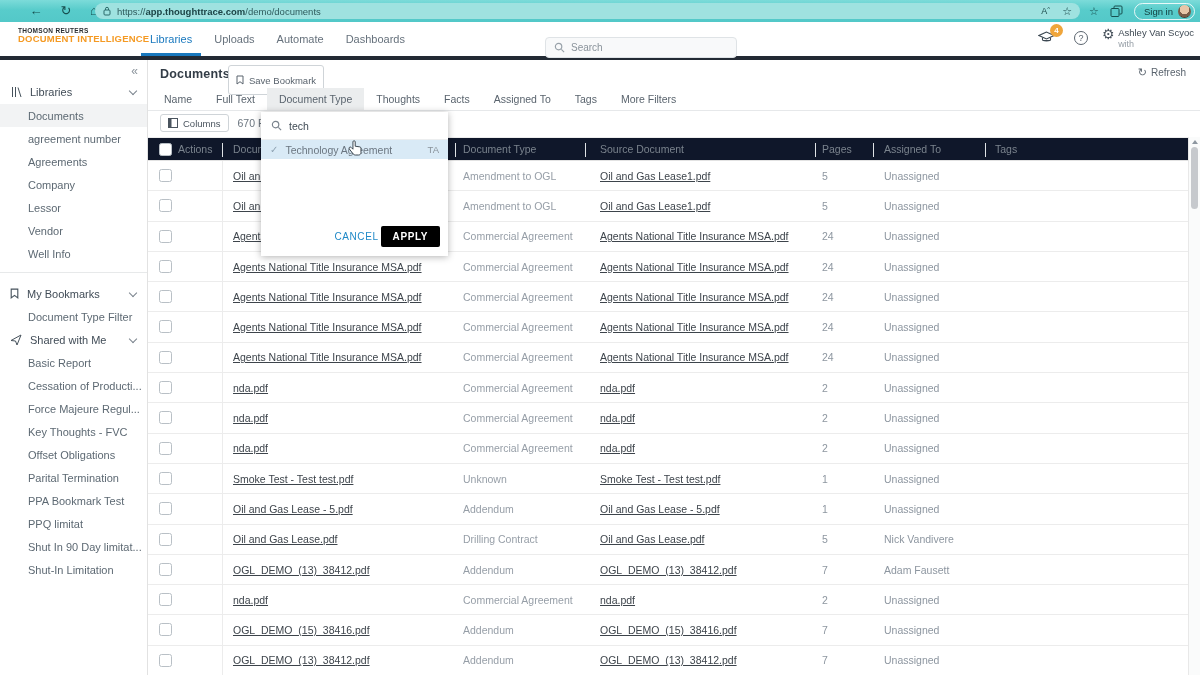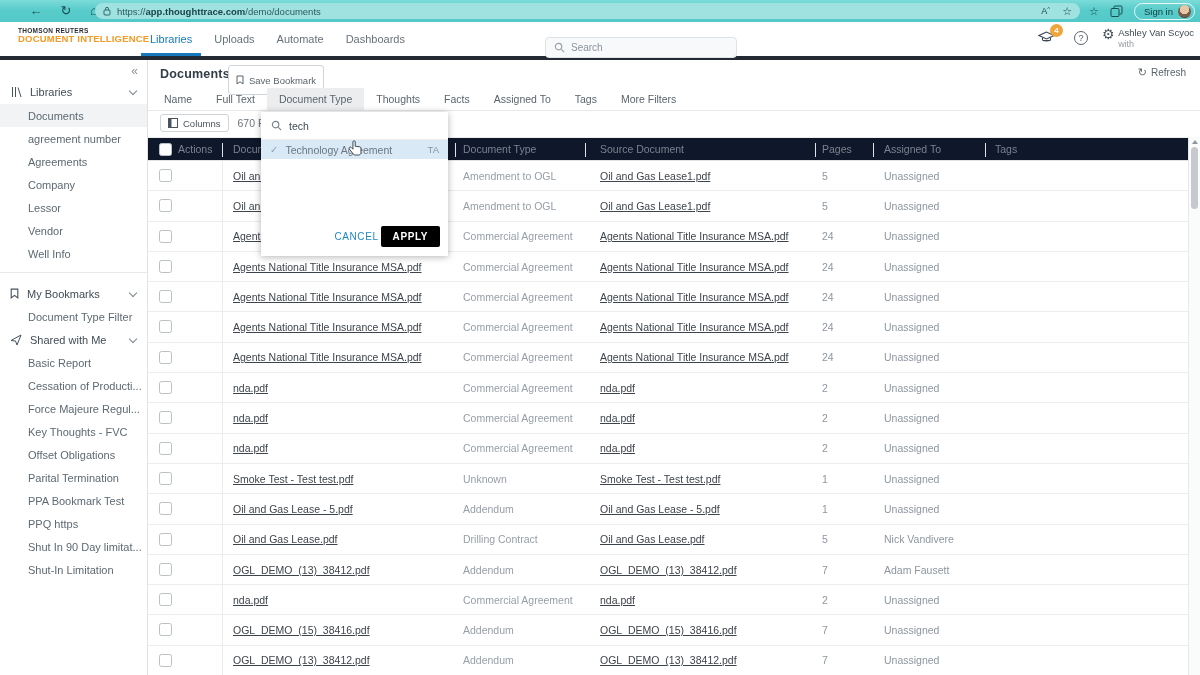--- a/index.html
+++ b/index.html
@@ -219,21 +219,21 @@
     <span class="chev"></span>
   </div>
   <div class="sec-items" style="top:291px">
       <div class="side-item">Basic Report</div>
       <div class="side-item">Cessation of Producti...</div>
       <div class="side-item">Force Majeure Regul...</div>
       <div class="side-item">Key Thoughts - FVC</div>
       <div class="side-item">Offset Obligations</div>
       <div class="side-item">Parital Termination</div>
       <div class="side-item">PPA Bookmark Test</div>
-      <div class="side-item">PPQ https</div>
+      <div class="side-item">PPQ limitat</div>
       <div class="side-item">Shut In 90 Day limitat...</div>
       <div class="side-item">Shut-In Limitation</div>
     </div>
 </div>
 
 <div class="main">
   <div class="panel-title">Documents</div>
   <div class="save-bm">
     <svg width="8" height="10" viewBox="0 0 8 10">
         <path d="M1 1h6v8L4 6.7 1 9z" fill="none" stroke="#5a646e"></path>

